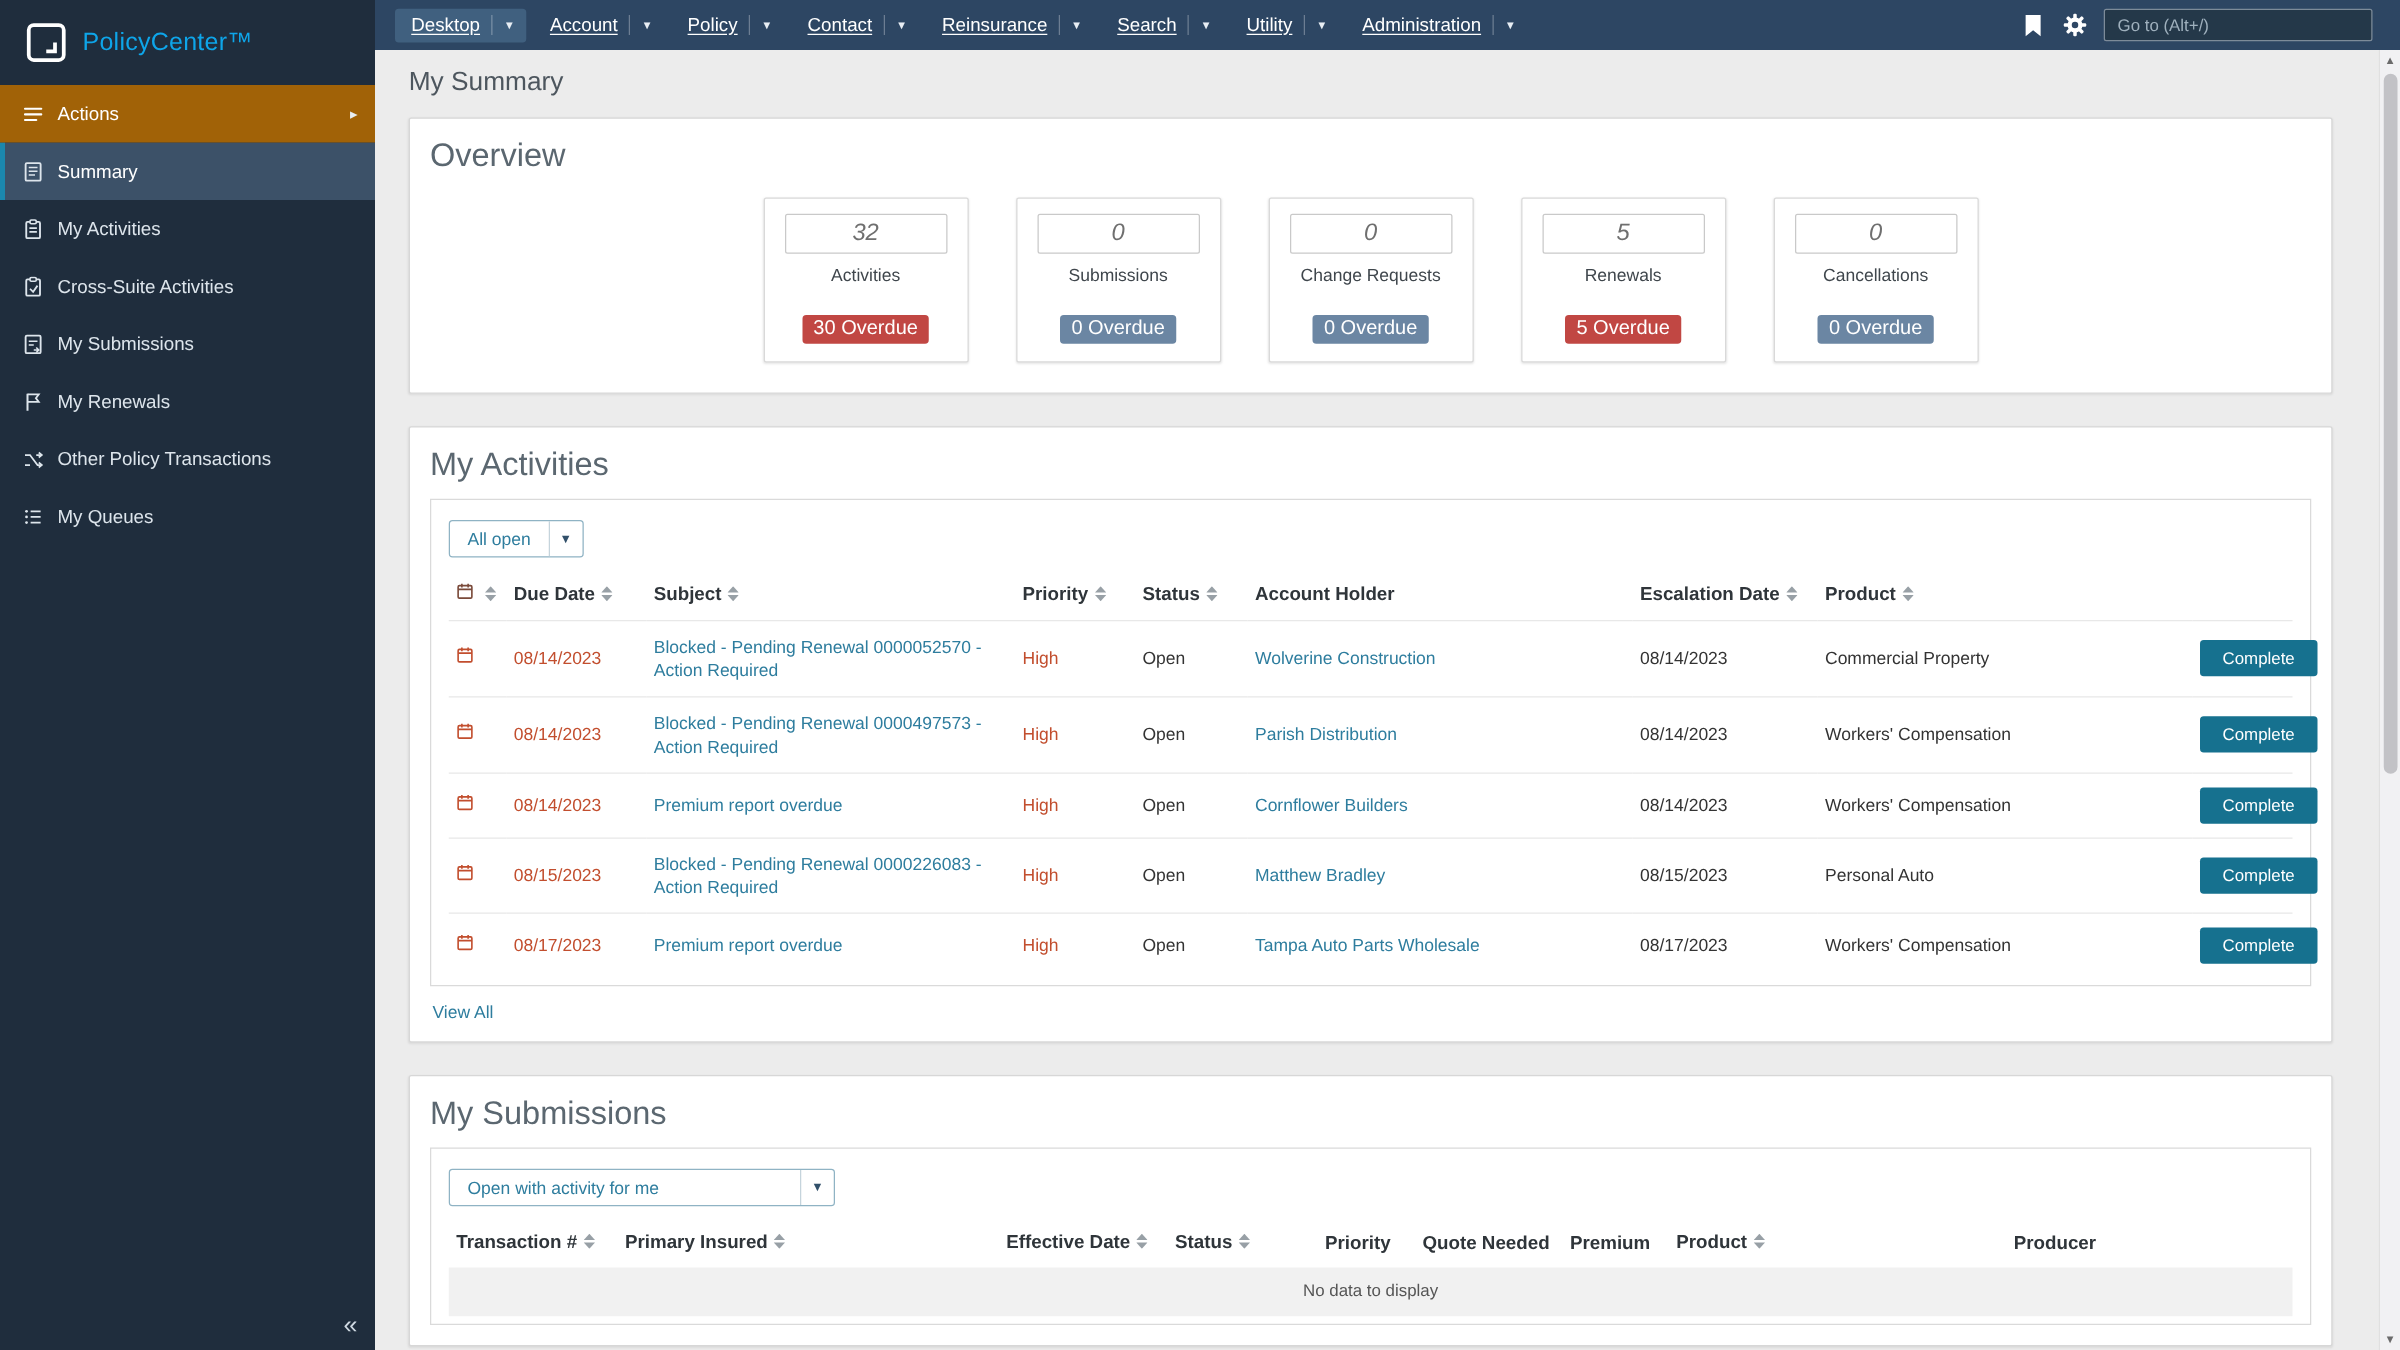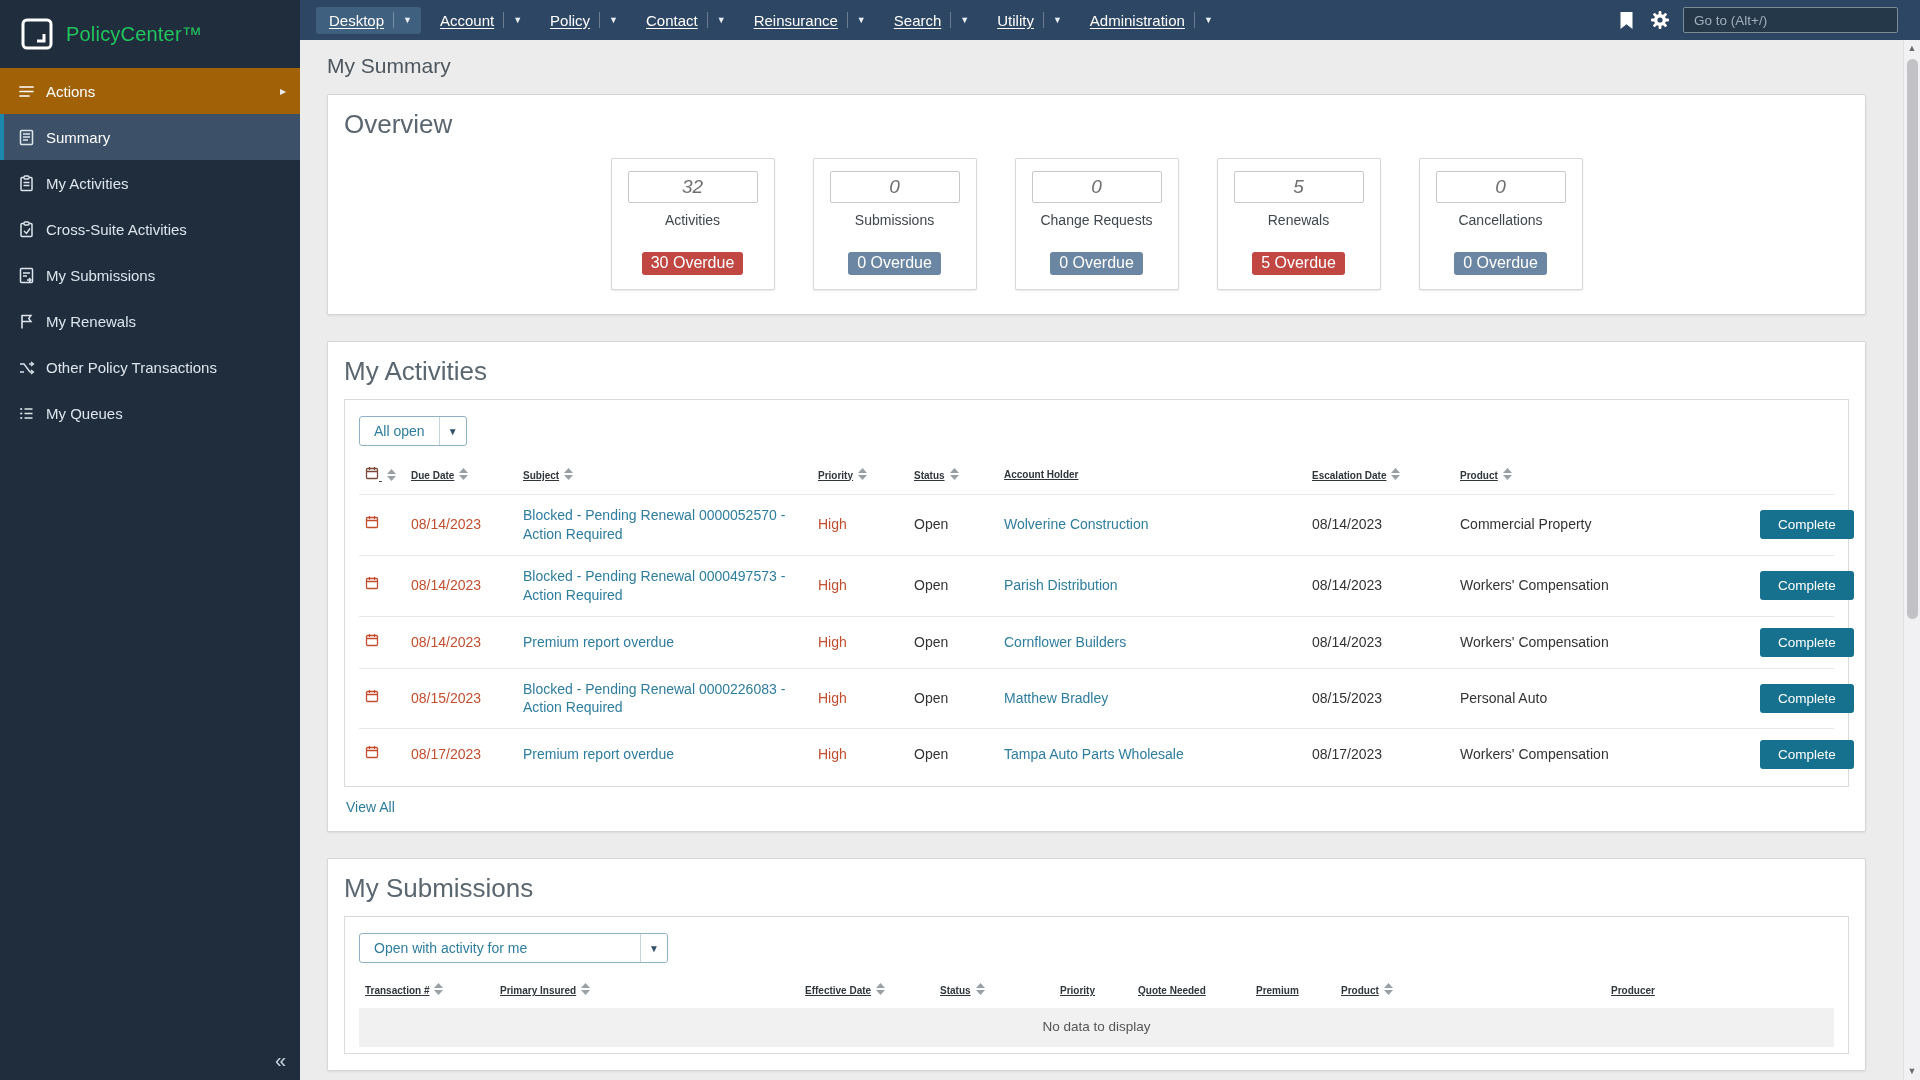--- a/index.html
+++ b/index.html
@@ -5,21 +5,21 @@
   * { box-sizing: border-box; margin: 0; padding: 0; }
   html, body { width: 1920px; height: 1080px; overflow: hidden; }
   body { font-family: "Liberation Sans", sans-serif; background: #ececec; color: #333; }
 
   .app { display: flex; width: 100%; height: 100%; }
 
   
   .sidebar { width: 300px; min-width: 300px; background: #1f2d3d; position: relative; }
   .logo-area { height: 68px; display: flex; align-items: center; gap: 12px; padding: 0 20px; }
   .logo-mark { width: 34px; height: 34px; }
-  .logo-text { color: #22c55e; font-size: 20px; letter-spacing: .2px; }
+  .logo-text { color: #0ea5e9; font-size: 20px; letter-spacing: .2px; }
   .actions-item { height: 46px; background: #a16207; color: #fff; display: flex; align-items: center;
                   gap: 11px; padding: 0 18px; font-size: 15px; cursor: pointer; position: relative; }
   .actions-chevron { position: absolute; right: 14px; font-size: 12px; color: #e8eef4; }
   .side-item { height: 46px; display: flex; align-items: center; gap: 11px; padding: 0 18px;
                color: #dde5ec; font-size: 15px; cursor: pointer; border-left: 4px solid transparent; padding-left: 14px; }
   .side-item.active { background: #3c5168; border-left-color: #1b87ad; color: #fff; }
   .side-icon { width: 17px; height: 17px; flex: 0 0 17px; display: inline-flex; }
   .collapse-btn { position: absolute; bottom: 8px; right: 14px; color: #cfd9e2; font-size: 20px; cursor: pointer; }
 
   
@@ -60,21 +60,21 @@
   .panel { border: 1px solid #dadada; padding: 16px 14px 6px; margin-top: 12px; }
   .dropdown { display: inline-flex; align-items: stretch; border: 1px solid #8fb3c4; border-radius: 3px;
               background: #fff; height: 30px; cursor: pointer; }
   .dd-value { padding: 0 14px; color: #2e7d9e; font-size: 14px; display: flex; align-items: center; }
   .dd-caret { border-left: 1px solid #c5d4dc; width: 27px; display: flex; align-items: center; justify-content: center;
               color: #32506a; font-size: 10px; }
   .dropdown.wide .dd-value { min-width: 280px; }
 
   
   table { width: 100%; border-collapse: collapse; table-layout: fixed; margin-top: 12px; font-size: 14px; }
-  th { text-align: left; font-weight: bold; color: #2f353a; padding: 8px 6px 11px; font-size: 10px; cursor: pointer; text-decoration: underline; }
+  th { text-align: left; font-weight: bold; color: #2f353a; padding: 8px 6px 11px; font-size: 15px; cursor: pointer; }
   td { padding: 11px 6px; border-top: 1px solid #e8e8e8; vertical-align: middle; line-height: 1.35; }
   .sort-icon { display: inline-block; vertical-align: -1px; margin-left: 5px; }
   .due { color: #c24e2e; }
   .hi { color: #c24e2e; }
   .link { color: #2e7d9e; cursor: pointer; text-decoration: none; }
   .btn-complete { background: #16718f; color: #fff; border: none; border-radius: 3px;
                   padding: 7px 18px; font-size: 13.5px; cursor: pointer; font-family: "Liberation Sans", sans-serif; }
   .cell-action { text-align: right; }
   .view-all { display: block; text-align: left; padding: 12px 2px 0; font-size: 14px; }
   .empty-row td { background: #f1f1f1; text-align: center; color: #555; font-size: 13.5px; padding: 10px; border-top: none; }

